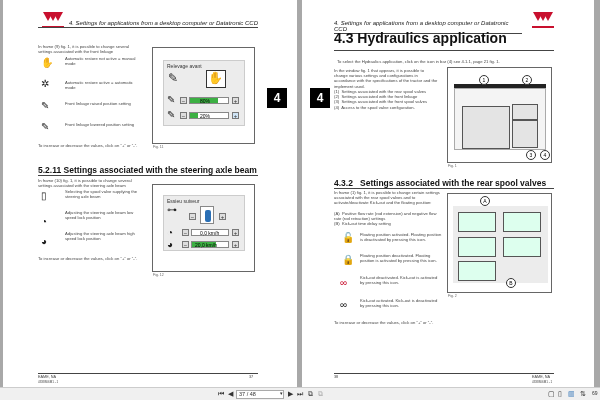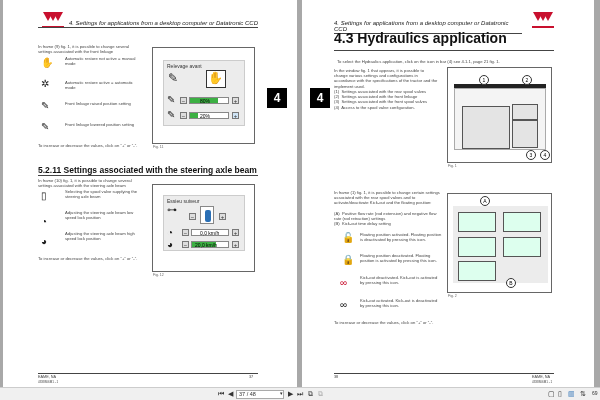--- a/index.html
+++ b/index.html
@@ -133,20 +133,21 @@
     <div class="mini" style="left:14px;top:38px;width:48px;height:43px"></div>
     <div class="mini" style="left:64px;top:36px;width:26px;height:16px"></div>
     <div class="mini" style="left:64px;top:52px;width:26px;height:28px"></div>
     <div class="callout" style="left:31px;top:7px">1</div>
     <div class="callout" style="left:74px;top:7px">2</div>
     <div class="callout" style="left:78px;top:82px">3</div>
     <div class="callout" style="left:92px;top:82px">4</div>
   </div>
   <div class="figlbl" style="left:146px;top:164px">Fig. 1</div>
 
+  <div class="h2" style="left:32px;top:178px;width:220px;white-space:pre">4.3.2   Settings associated with the rear spool valves</div>
   <div class="txt" style="left:32px;top:190px;width:108px">In frame (1) fig. 1, it is possible to change certain settings associated with the rear spool valves and to activate/deactivate Kick-out and the floating position:</div>
   <div class="txt" style="left:32px;top:211px;width:108px">
     <div><span>(A)</span>&nbsp; <span>Positive flow rate (rod extension) and negative flow rate (rod retraction) settings</span></div>
     <div><span>(B)</span>&nbsp; <span>Kick-out time delay setting</span></div>
   </div>
   <div class="ico" style="left:40px;top:232px;color:#2a9a3a">🔓</div>
   <div class="txt" style="left:58px;top:232px;width:82px">Floating position activated. Floating position is deactivated by pressing this icon.</div>
   <div class="ico" style="left:40px;top:254px;color:#c8102e">🔒</div>
   <div class="txt" style="left:58px;top:253px;width:82px">Floating position deactivated. Floating position is activated by pressing this icon.</div>
   <div class="ico" style="left:38px;top:277px;color:#c8102e">∞</div>

